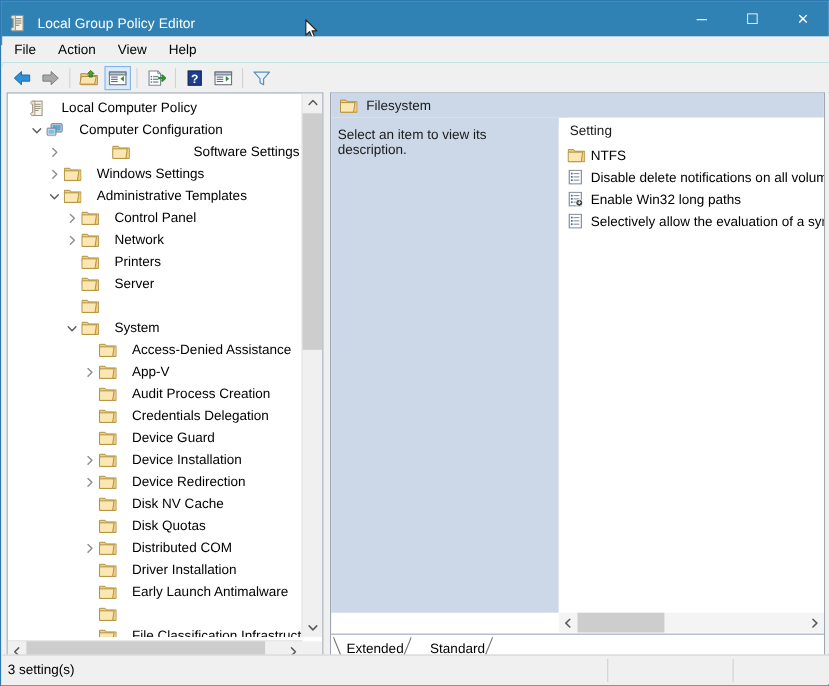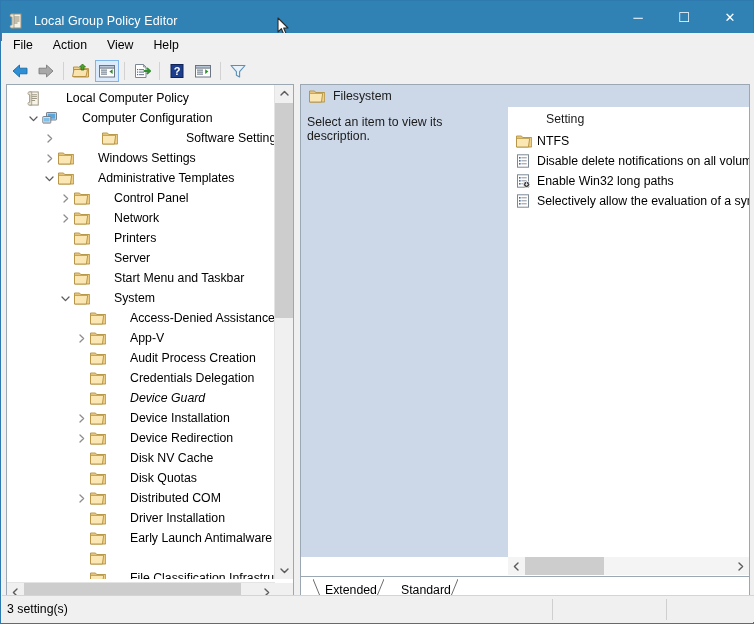--- a/index.html
+++ b/index.html
@@ -70,21 +70,21 @@
   }
   .tree{padding:3px 0 0 2px;}
   .tnode{
     height:20px;display:flex;align-items:center;white-space:nowrap;
     font-size:12.3px;color:#000;position:relative;
   }
   .tnode .exp{
     width:16px;height:16px;flex:0 0 auto;display:flex;align-items:center;justify-content:center;
   }
   .tnode .ico{width:18px;height:16px;flex:0 0 auto;display:flex;align-items:center;justify-content:center;}
-  .tnode .lbl{margin-left:21px;padding:1px 2px;}
+  .tnode .lbl{margin-left:11px;padding:1px 2px;}
   
   .vsb{
     position:absolute;right:0;top:0;width:18px;height:494px;background:#f0f0f0;
     border-left:1px solid #e4e4e4;
   }
   .vsb .arrow{
     width:18px;height:17px;display:flex;align-items:center;justify-content:center;
     color:#606060;font-size:9px;
   }
   .vsb .thumb{
@@ -120,21 +120,21 @@
     padding:8px 0 0 6px;box-sizing:border-box;font-size:12.3px;color:#1b1b1b;
   }
   .list-pane{
     position:absolute;left:207px;top:0;width:241px;height:450px;background:#fff;
     border-top-left-radius:9px;box-shadow:none;overflow:hidden;
   }
   .list-head{
     position:absolute;left:0;top:0;width:241px;height:24px;
     display:flex;align-items:center;background:#fff;
   }
-  .list-head .col{padding-left:10px;font-size:12.3px;color:#1b1b1b;margin-left:28px;}
+  .list-head .col{padding-left:10px;font-size:12.3px;color:#1b1b1b;}
   .list-rows{position:absolute;left:0;top:24px;width:241px;}
   .lrow{
     height:20px;display:flex;align-items:center;white-space:nowrap;
     font-size:12.3px;color:#000;padding-left:8px;
   }
   .lrow .ico{width:18px;height:16px;flex:0 0 auto;display:flex;align-items:center;}
   .lrow .lbl{margin-left:3px;}
   
   .list-hsb{
     position:absolute;left:207px;top:472px;width:241px;height:18px;background:#f4f4f4;
@@ -142,21 +142,21 @@
   .list-hsb .arrow{
     position:absolute;top:0;width:17px;height:18px;display:flex;align-items:center;
     justify-content:center;color:#606060;font-size:9px;
   }
   .list-hsb .thumb{position:absolute;top:0;height:18px;background:#cdcdcd;}
   
   .rp-tabs{
     position:absolute;left:0;top:491px;width:448px;height:25px;background:#fff;
     border-top:1px solid #9ba7b3;
   }
-  .tabstrip{position:absolute;left:14px;top:0;height:24px;display:flex;align-items:flex-end;}
+  .tabstrip{position:absolute;left:4px;top:0;height:24px;display:flex;align-items:flex-end;}
   .tab{
     position:relative;height:22px;display:flex;align-items:center;
     font-size:12.3px;color:#000;padding:0 6px 0 10px;
   }
   .tab .slash{
     position:absolute;right:-1px;top:0;height:22px;width:10px;
   }
   .tab .slash-l{
     position:absolute;left:-2px;top:0;height:22px;width:10px;
   }
@@ -416,21 +416,20 @@
               <span class="lbl">Server</span>
             </div>
             <div class="tnode" style="padding-left: 48px;">
               <span class="exp"></span>
               <span class="ico">
                 <svg width="16" height="14" viewBox="0 0 16 14">
                   <path d="M0.5 2 h5 l1.2 1.5 h9 v9.5 h-15 z" fill="#f0cf86" stroke="#b2913f" stroke-width="0.9"></path>
                   <path d="M0.5 4.3 h13.2 l-1.3 8.7 h-11.9 z" fill="#fbe7b4" stroke="#b2913f" stroke-width="0.9"></path>
                 </svg>
               </span>
-              <span class="lbl">Start Menu and Taskbar</span>
             </div>
             <div class="tnode" style="padding-left: 48px;">
               <span class="exp">
                 <svg width="9" height="9" viewBox="0 0 9 9">
                   <path d="M1 3 L4.5 6.6 L8 3" fill="none" stroke="#5c5c5c" stroke-width="1.3" stroke-linecap="round" stroke-linejoin="round"></path>
                 </svg>
               </span>
               <span class="ico">
                 <svg width="16" height="14" viewBox="0 0 16 14">
                   <path d="M0.5 2 h5 l1.2 1.5 h9 v9.5 h-15 z" fill="#f0cf86" stroke="#b2913f" stroke-width="0.9"></path>
@@ -476,21 +475,21 @@
             <div class="tnode" style="padding-left: 64px;">
               <span class="exp"></span>
               <span class="ico">
                 <svg width="16" height="14" viewBox="0 0 16 14">
                   <path d="M0.5 2 h5 l1.2 1.5 h9 v9.5 h-15 z" fill="#f0cf86" stroke="#b2913f" stroke-width="0.9"></path>
                   <path d="M0.5 4.3 h13.2 l-1.3 8.7 h-11.9 z" fill="#fbe7b4" stroke="#b2913f" stroke-width="0.9"></path>
                 </svg>
               </span>
               <span class="lbl">Credentials Delegation</span>
             </div>
-            <div class="tnode" style="padding-left: 64px; font-style: italic;">
+            <div class="tnode" style="padding-left: 64px;">
               <span class="exp"></span>
               <span class="ico">
                 <svg width="16" height="14" viewBox="0 0 16 14">
                   <path d="M0.5 2 h5 l1.2 1.5 h9 v9.5 h-15 z" fill="#f0cf86" stroke="#b2913f" stroke-width="0.9"></path>
                   <path d="M0.5 4.3 h13.2 l-1.3 8.7 h-11.9 z" fill="#fbe7b4" stroke="#b2913f" stroke-width="0.9"></path>
                 </svg>
               </span>
               <span class="lbl">Device Guard</span>
             </div>
             <div class="tnode" style="padding-left: 64px;">

